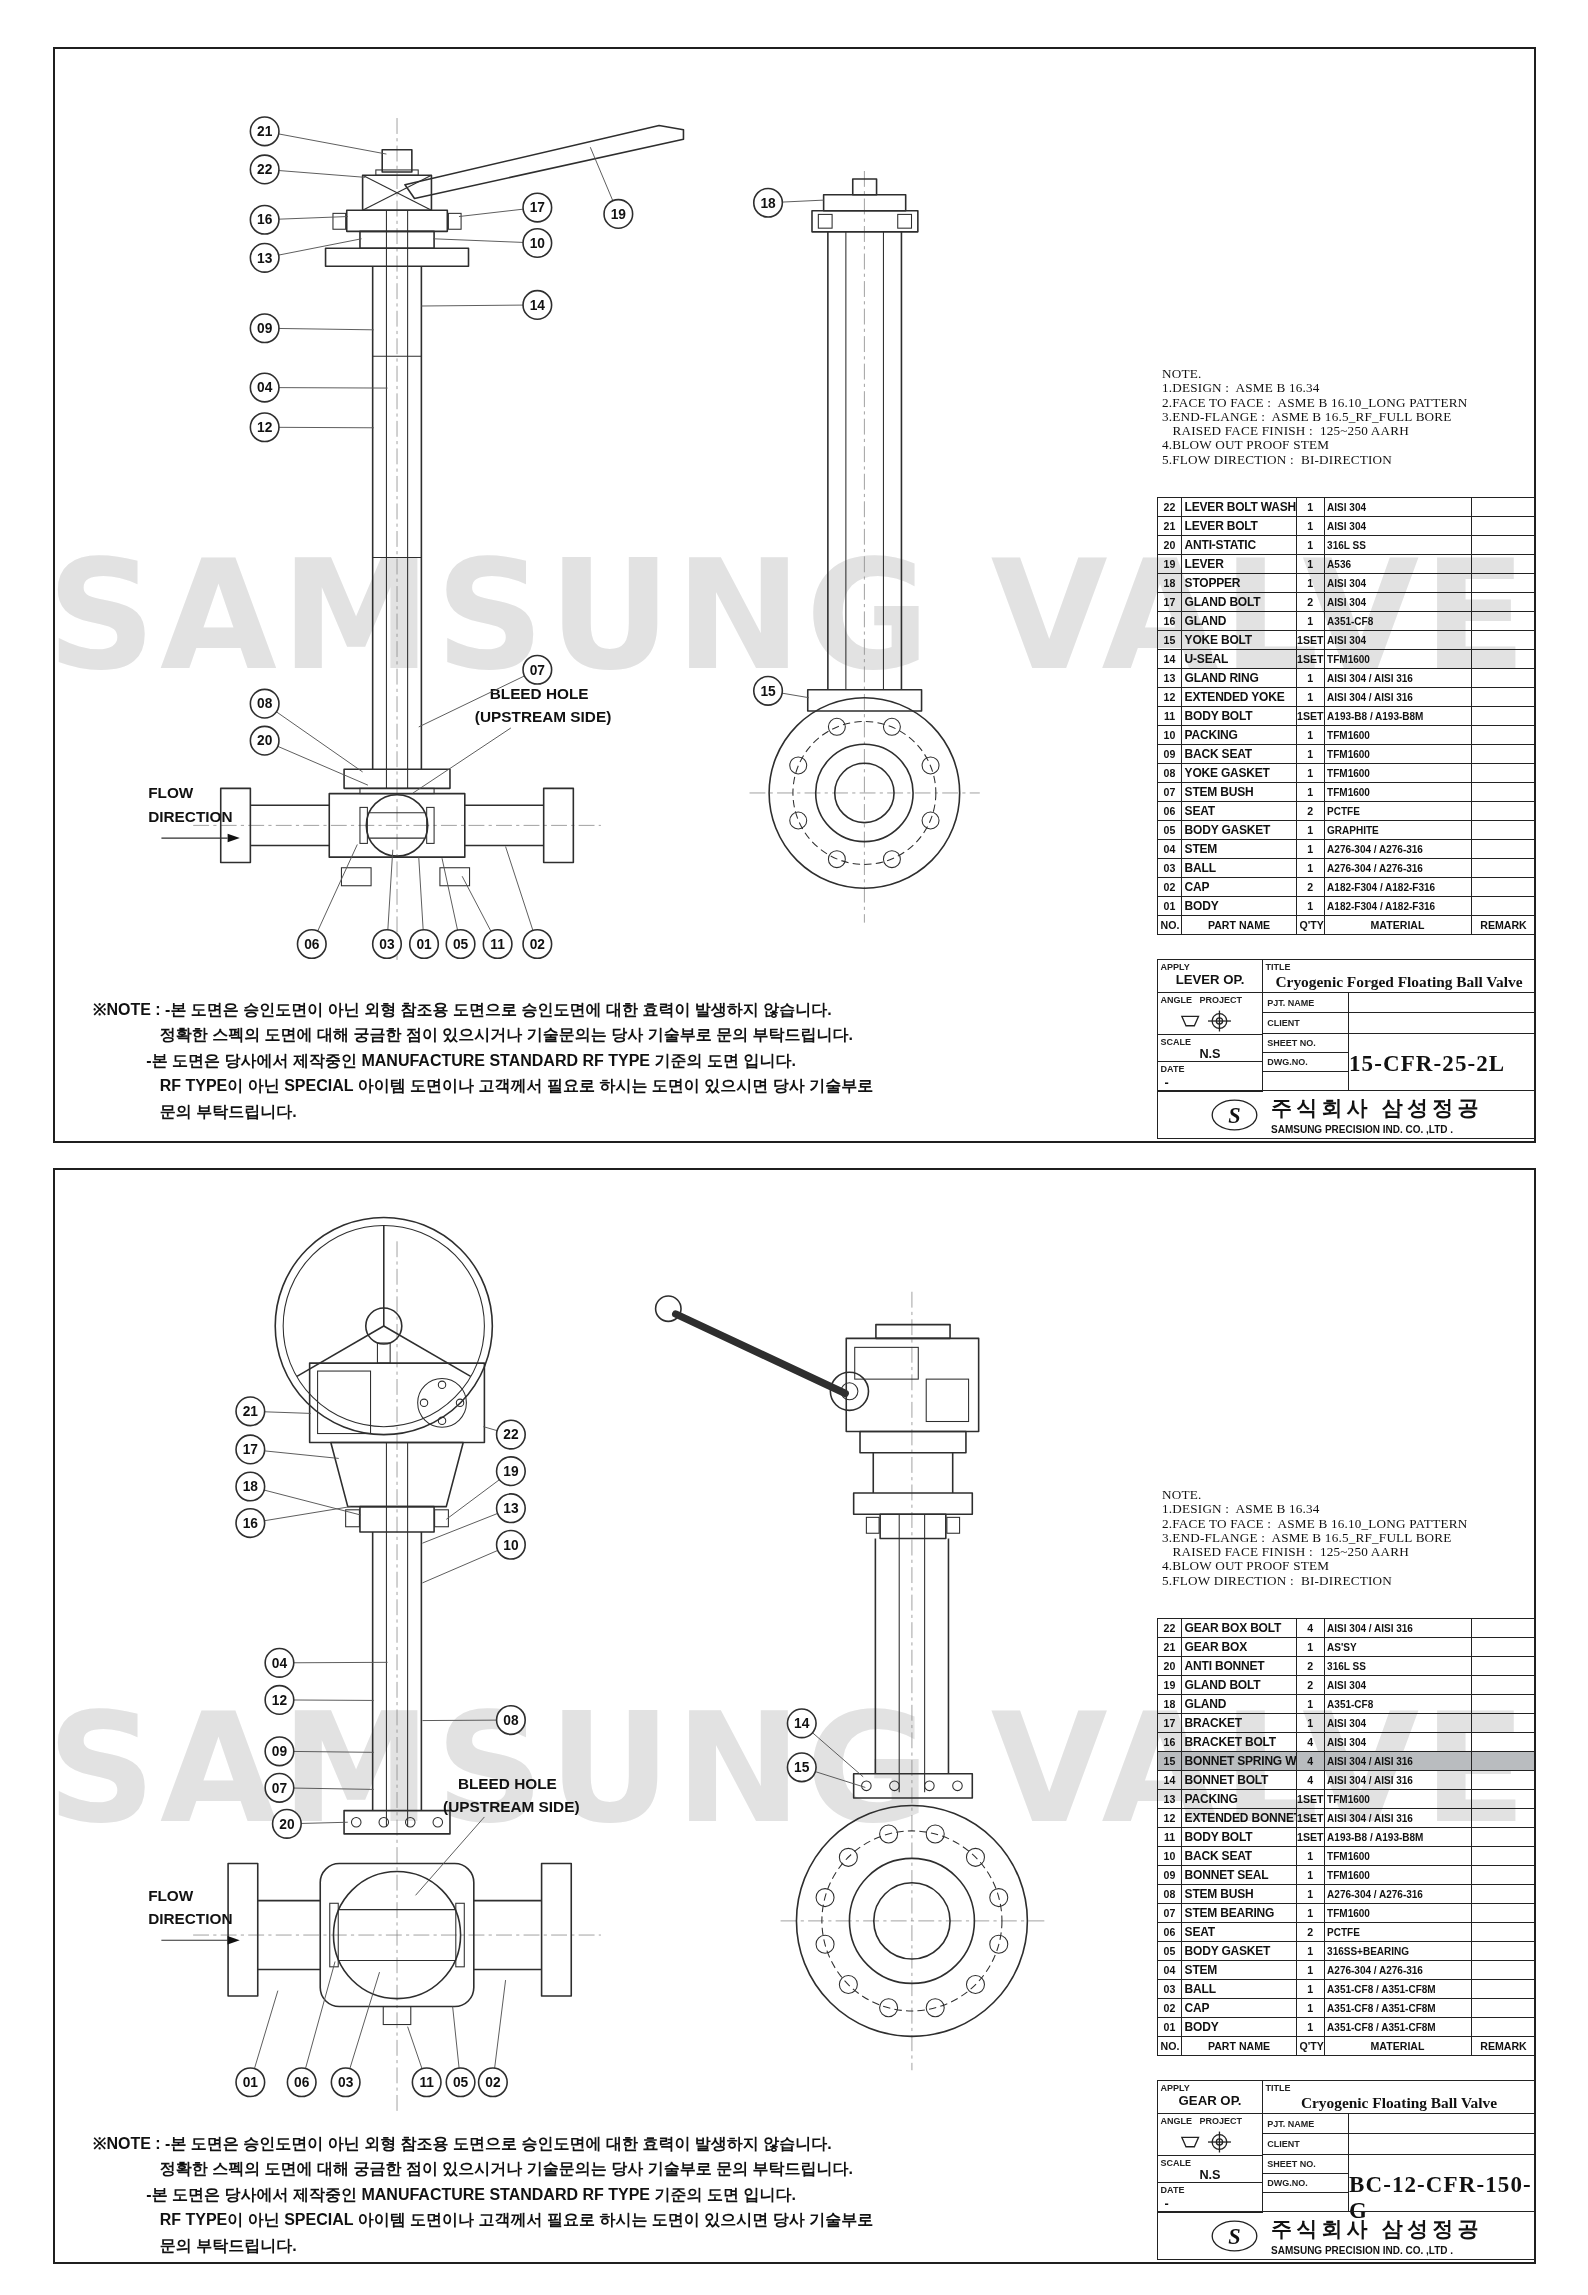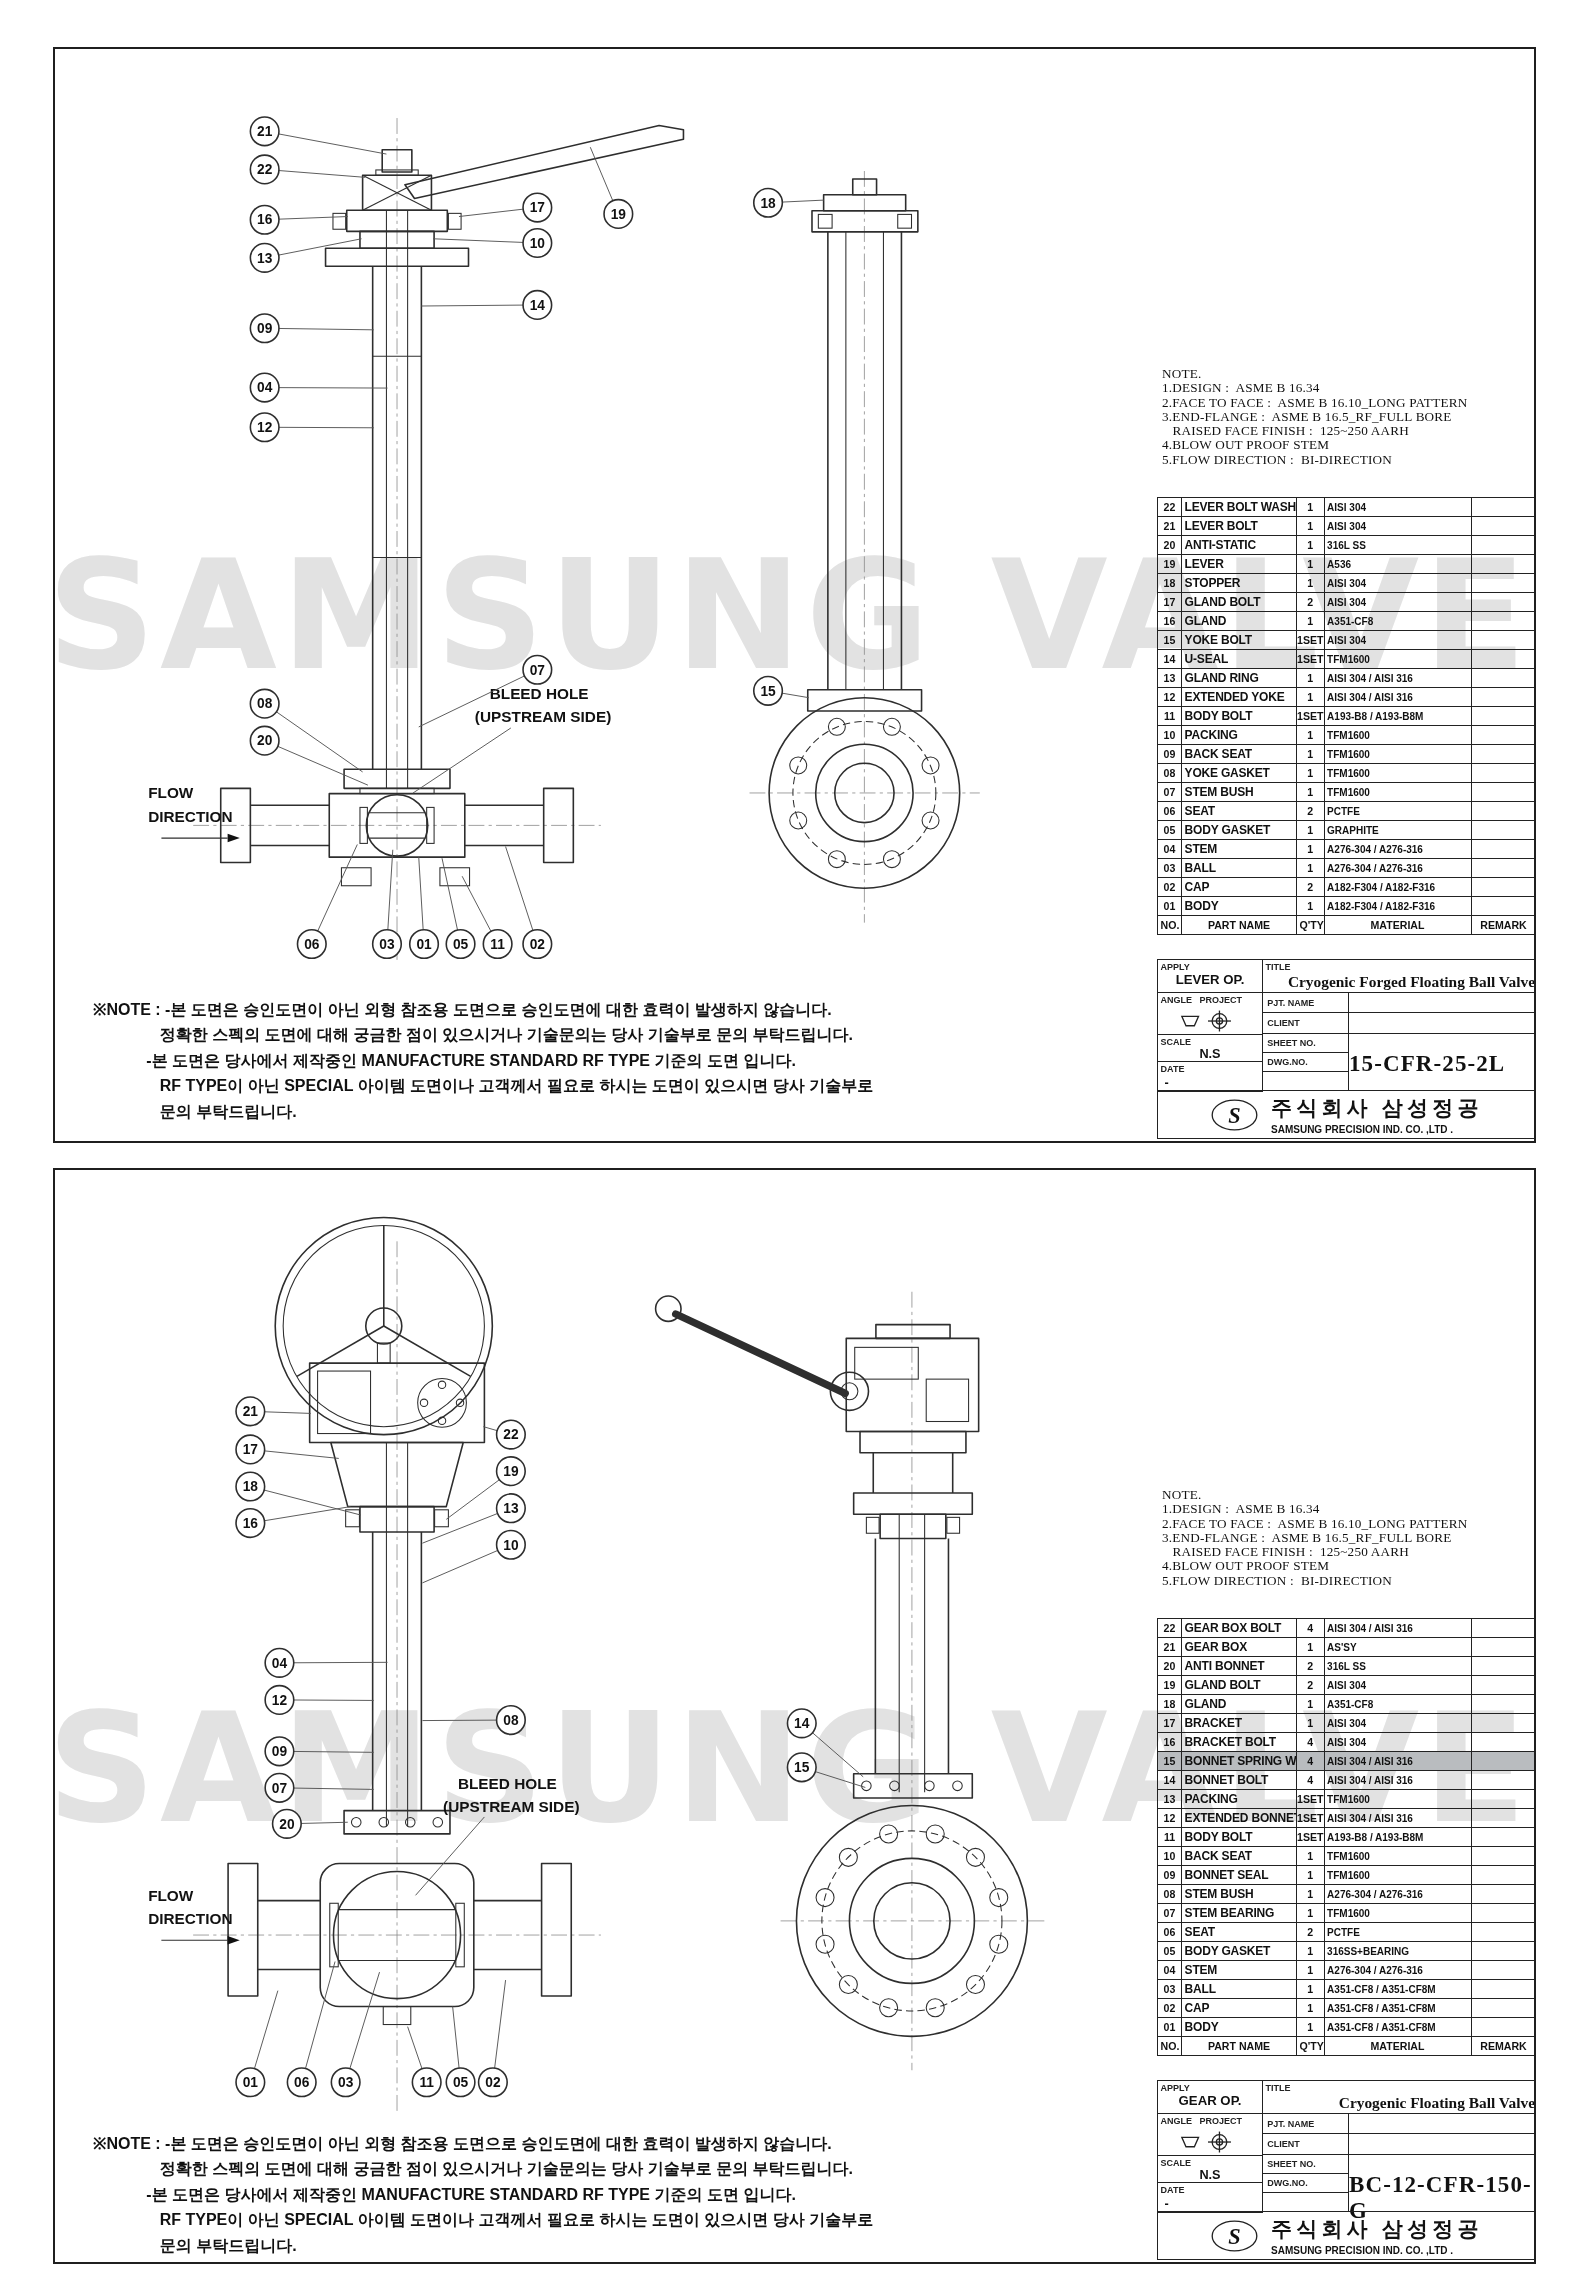--- a/index.html
+++ b/index.html
@@ -29,21 +29,21 @@
   .bom .c-qty{text-align:center;padding:0;}
   .bom .c-mat{font-size:10px;}
   .bom-hdr td{text-align:center;font-weight:700;}
   tr.hl td{background:#b9bcbf;}
   
   .tblock{position:absolute;left:1102px;top:910px;width:379px;height:137px;z-index:2;}
   .tb-cell{position:absolute;border:1.1px solid #222;box-sizing:border-box;background:transparent;}
   .tb-lab{position:absolute;top:1.6px;left:2.6px;font-size:9px;font-weight:600;color:#222;white-space:pre;}
   .tb-lab2{position:absolute;top:50%;transform:translateY(-50%);left:4.2px;font-size:9px;font-weight:600;color:#222;}
   .tb-apply{margin-top:12px;text-align:center;font:700 13.2px "Liberation Sans",sans-serif;}
-  .tb-title{margin-top:12.7px;text-align:right;font:600 15.4px "Liberation Serif",serif;}
+  .tb-title{margin-top:12.7px;text-align:center;font:600 15.4px "Liberation Serif",serif;}
   .tb-scale{margin-top:11.7px;text-align:center;font:700 12.7px "Liberation Sans",sans-serif;}
   .tb-date{margin-top:13.8px;margin-left:6.4px;font:700 12.7px "Liberation Sans",sans-serif;}
   .tb-dwgnum{margin-top:17px;text-align:left;font:600 23px "Liberation Serif",serif;letter-spacing:1.1px;}
   .proj{position:absolute;left:19px;top:16px;}
   .ps{fill:none;stroke:#222;stroke-width:2.5;}
   .tb-logo{display:flex;align-items:center;justify-content:center;gap:11.7px;}
   .logo-s{font:italic 700 42px "Liberation Serif",serif;text-anchor:middle;fill:#111;}
   .logo-txt .kr{font:700 21px "Liberation Sans",sans-serif;letter-spacing:4.2px;}
   .logo-txt .en{font:700 10px "Liberation Sans",sans-serif;margin-top:1.6px;}
   

